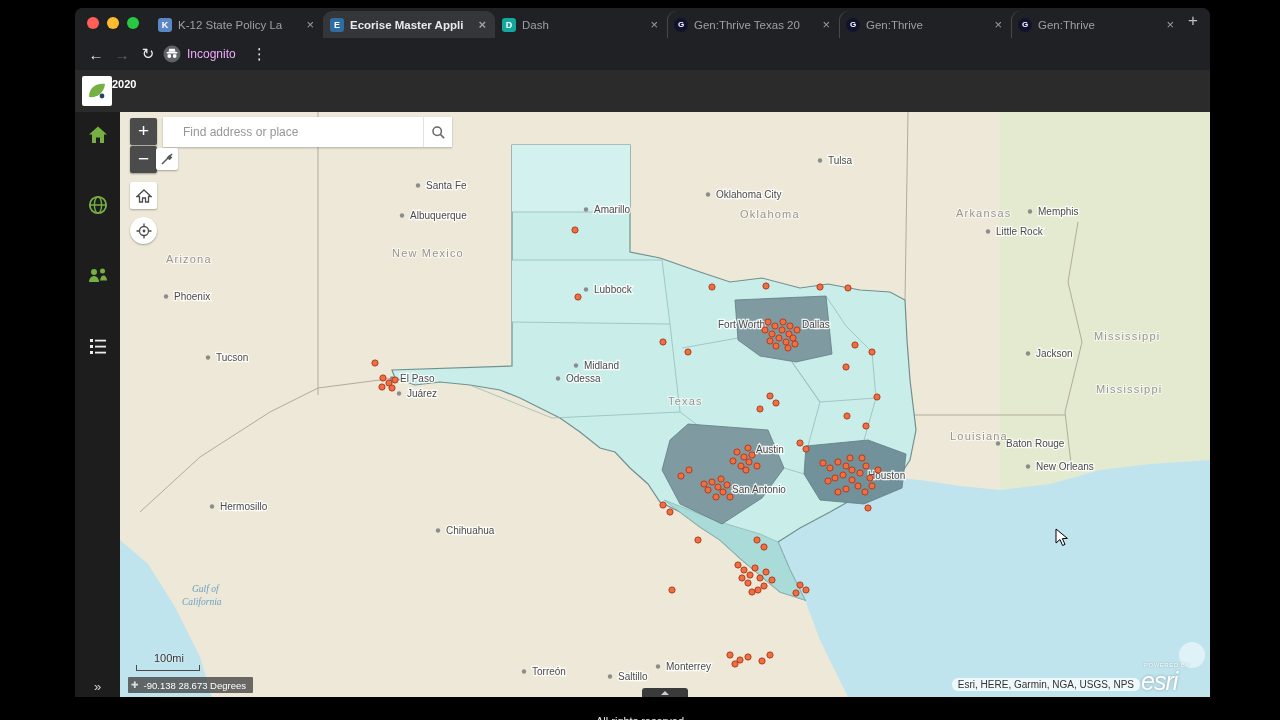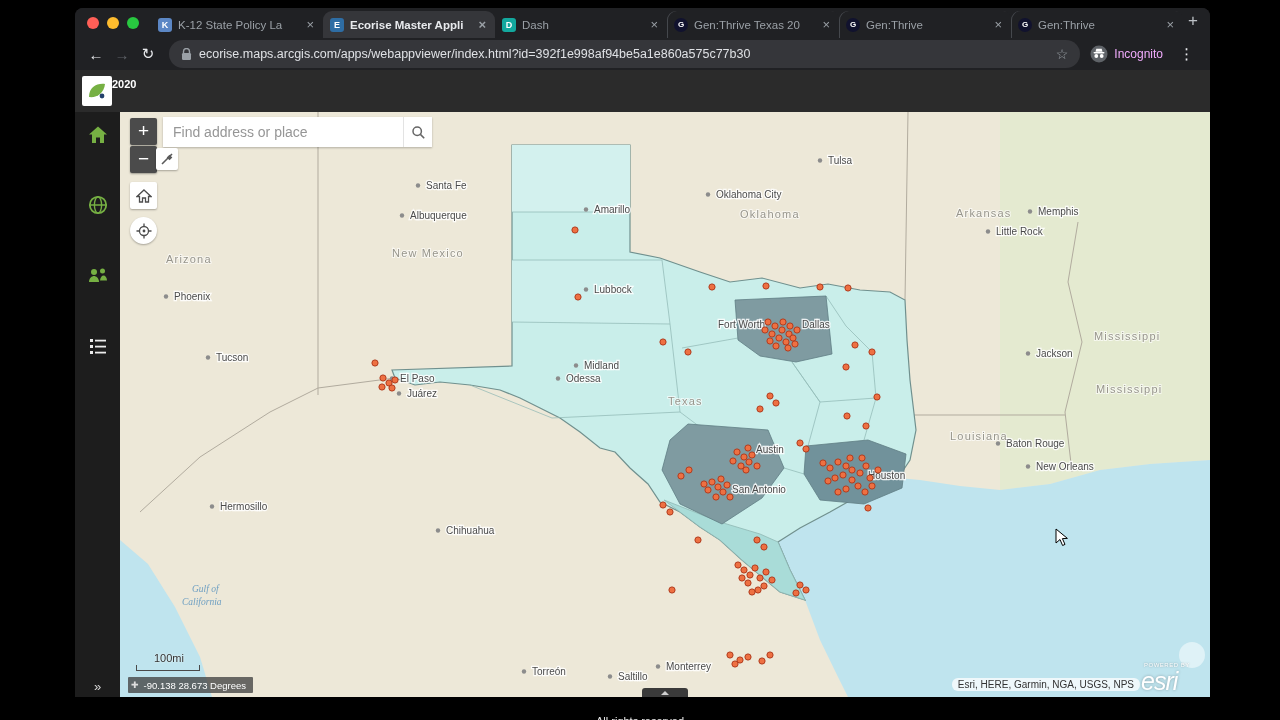--- a/index.html
+++ b/index.html
@@ -52,21 +52,21 @@
   svg.basemap{position:absolute;left:0;top:0;}
 
   .lbl-c{font:10px "Liberation Sans",sans-serif;fill:#4a4a4a;paint-order:stroke;stroke:rgba(255,255,255,.85);stroke-width:2.5px;}
   .lbl-s{font:11px "Liberation Sans",sans-serif;fill:#97958b;letter-spacing:1.2px;paint-order:stroke;stroke:rgba(255,255,255,.65);stroke-width:2px;}
   .lbl-w{font:italic 9.5px "Liberation Serif",serif;fill:#6e9fc2;}
 
   
   .zoombtn{position:absolute;left:10px;width:27px;height:27px;background:#4b4b4b;color:#fff;font-size:19px;line-height:26px;text-align:center;border-radius:2px;box-shadow:0 1px 2px rgba(0,0,0,.35);}
   .z-in{top:6px;} .z-out{top:34px;}
   .searchbox{position:absolute;left:43px;top:5px;height:30px;display:flex;box-shadow:0 1px 2px rgba(0,0,0,.25);}
-  .search-input{width:220px;background:#fff;border:none;outline:none;padding:0 10px;font-size:14px;color:#333;font-family:"Liberation Sans",sans-serif;}
+  .search-input{width:220px;background:#fff;border:none;outline:none;padding:0 20px;font-size:12px;color:#333;font-family:"Liberation Sans",sans-serif;}
   .search-input::placeholder{color:#969696;}
   .search-btn{width:28px;background:#fff;border-left:1px solid #e3e3e3;display:flex;align-items:center;justify-content:center;}
   .tool-btn{position:absolute;left:36px;top:36px;width:22px;height:22px;background:#fff;border-radius:2px;box-shadow:0 1px 2px rgba(0,0,0,.3);display:flex;align-items:center;justify-content:center;}
   .sq-btn{position:absolute;left:10px;width:27px;height:27px;background:#fff;border-radius:2px;box-shadow:0 1px 2px rgba(0,0,0,.3);display:flex;align-items:center;justify-content:center;}
   .home{top:70px;} .locate{top:105px;border-radius:50%;}
 
   .scalebar{position:absolute;left:16px;top:540px;}
   .scale-label{font-size:11px;color:#323232;text-shadow:0 0 2px #fff;margin-left:18px;}
   .scale-line{width:62px;height:5px;border:1px solid #4a4a4a;border-top:none;margin-top:1px;}
 
@@ -130,28 +130,20 @@
           <span class="tab-close">×</span>
         </div>
       </div>
     <span class="newtab">+</span>
   </div>
 
   <div class="toolbar">
     <span class="nav-ic">←</span>
     <span class="nav-ic dim">→</span>
     <span class="nav-ic">↻</span>
-    <div class="omnibox">
-      <svg width="11" height="13" viewBox="0 0 11 13">
-        <path d="M2.5 5 V3.5 a3 3 0 0 1 6 0 V5" fill="none" stroke="#9aa0a6" stroke-width="1.4"></path>
-        <rect x="1" y="5" width="9" height="7" rx="1.2" fill="#9aa0a6"></rect>
-      </svg>
-      <span class="url">ecorise.maps.arcgis.com/apps/webappviewer/index.html?id=392f1e998af94be5a1e860a575c77b30</span>
-      <span class="star">☆</span>
-    </div>
     <div class="incog">
       <svg width="18" height="18" viewBox="0 0 18 18">
         <circle cx="9" cy="9" r="8.5" fill="#5f6368"></circle>
         <rect x="3.5" y="7" width="11" height="1.6" rx="0.8" fill="#fff"></rect>
         <path d="M5.5 6.8 L6.3 3.8 h5.4 l0.8 3" fill="#fff"></path>
         <circle cx="6.3" cy="11" r="1.9" fill="#fff"></circle>
         <circle cx="11.7" cy="11" r="1.9" fill="#fff"></circle>
       </svg>
       <span>Incognito</span>
     </div>

